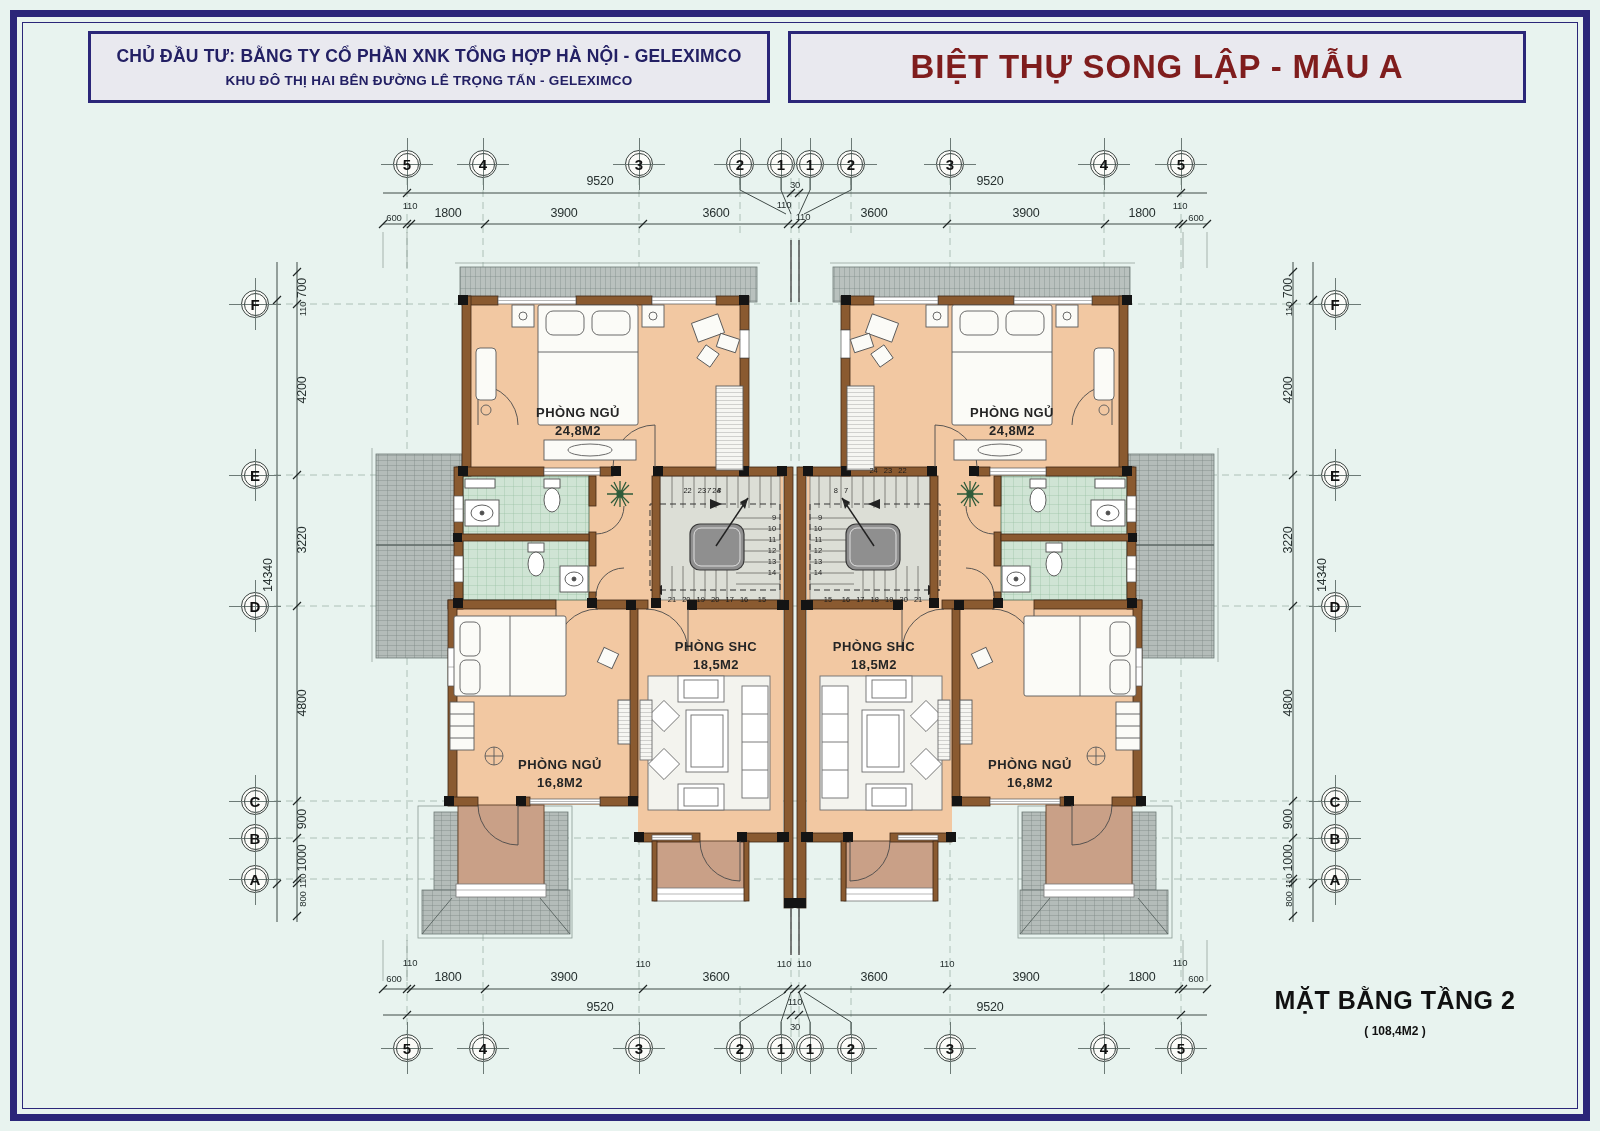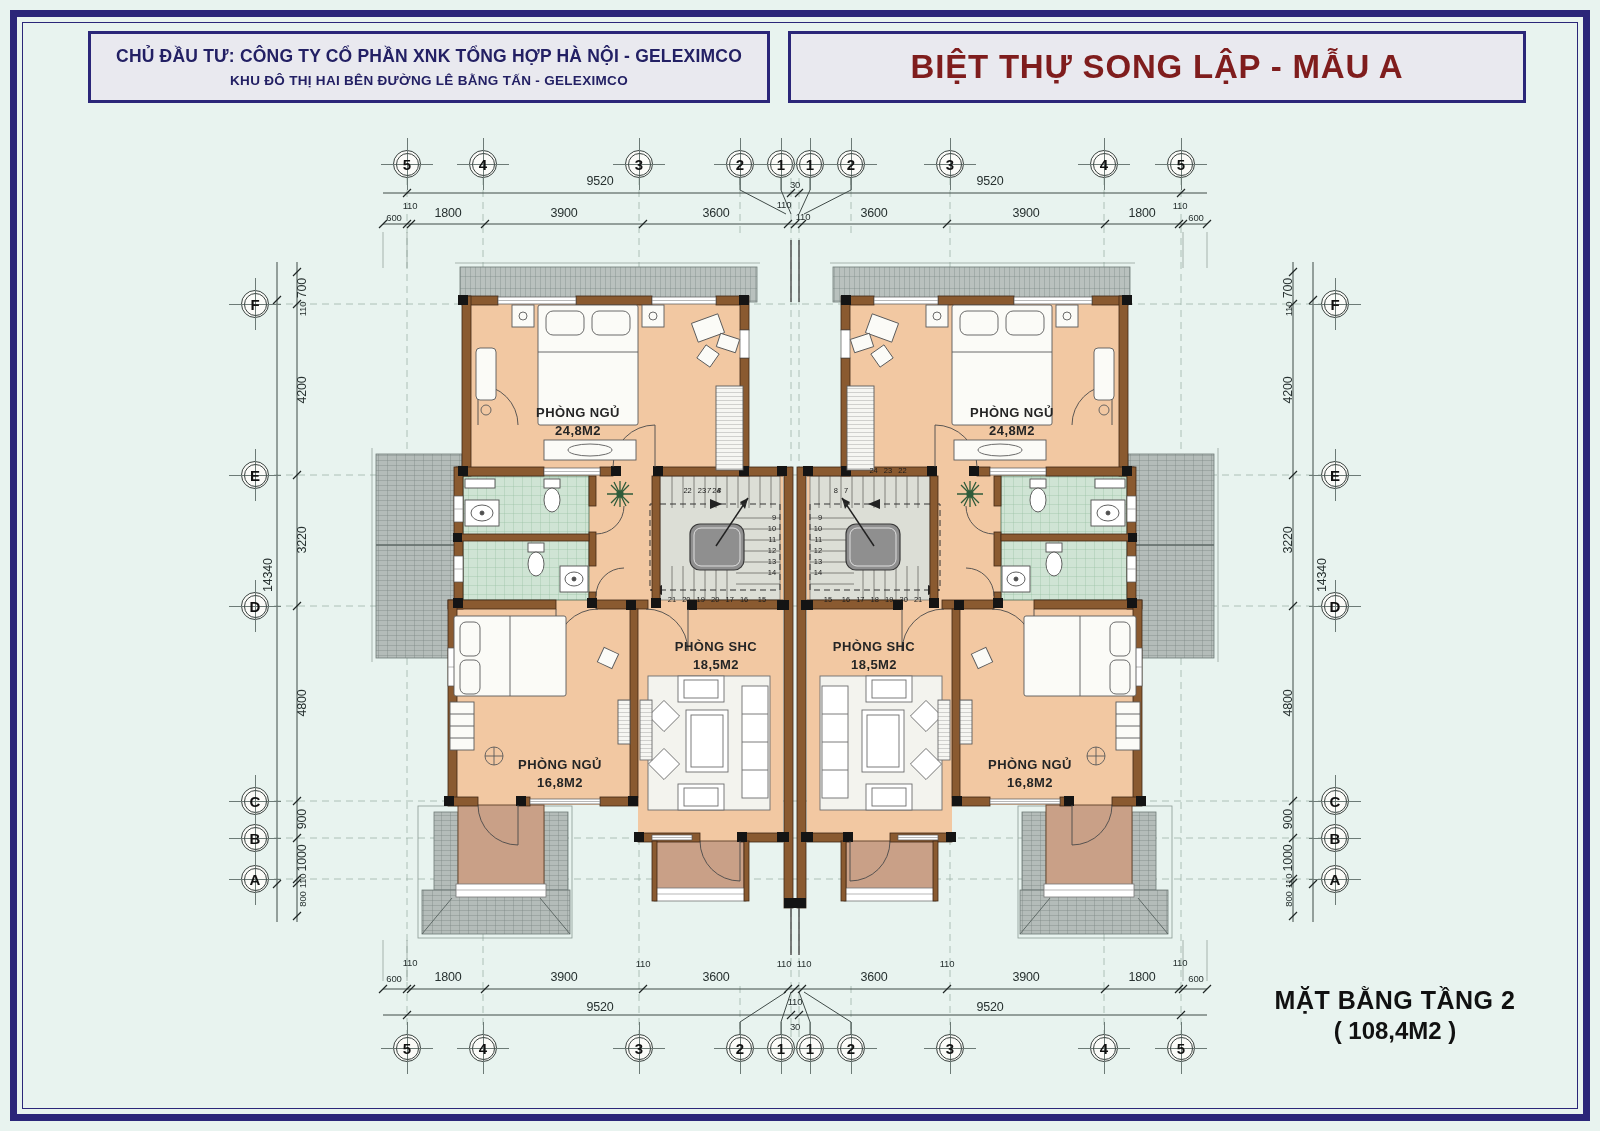--- a/index.html
+++ b/index.html
@@ -30,21 +30,21 @@
   .stair.col{transform:translate(-50%,0);}
   .bub{position:absolute;width:28px;height:28px;margin-left:-14px;margin-top:-14px;border-radius:50%;
        background:#fbfbf8;border:1.6px solid #39423f;box-sizing:border-box;z-index:3;
        display:flex;align-items:center;justify-content:center;}
   .bub::before{content:"";position:absolute;left:-13px;right:-13px;top:50%;height:1px;background:#6c7a76;z-index:-1;}
   .bub::after{content:"";position:absolute;top:-13px;bottom:-13px;left:50%;width:1px;background:#6c7a76;z-index:-1;}
   .bub .ring{position:absolute;inset:1.5px;border:1.2px solid #39423f;border-radius:50%;}
   .bub .lbl{position:relative;font-weight:bold;font-size:15px;color:#111;line-height:1;}
   .tblock{position:absolute;transform:translate(-50%,-50%);font-weight:bold;color:#111;white-space:nowrap;}
   .tblock.l1{font-size:25px;letter-spacing:0.5px;}
-  .tblock.l2{font-size:24px;}
+  .tblock.l2{font-size:12px;}
 </style>
 </head>
 <body>
 
 <svg width="1600" height="1131" viewBox="0 0 1600 1131">
   <defs>
     <pattern id="pv" width="5" height="12" patternUnits="userSpaceOnUse">
       <rect width="5" height="12" fill="#b9c1be"></rect>
       <path d="M0 0H5 M0 0V12" stroke="#78827f" stroke-width="0.7" fill="none"></path>
     </pattern>
@@ -276,22 +276,22 @@
     <path d="M791 240V302 M799 240V302 M791 908V955 M799 908V955" stroke="#555" stroke-width="1" fill="none"></path>
   </g>
 
   <use href="#unitL" transform="translate(1590,0) scale(-1,1)"></use>
 </svg>
 
 <div class="frame-thick"></div>
 <div class="frame-thin"></div>
 
 <div class="hbox hbox-left">
-  <div class="h1line">CHỦ ĐẦU TƯ: CÔNG TY CỔ PHẦN XNK TỔNG HỢP HÀ NỘI - GELEXIMCO</div>
-  <div class="h2line">KHU ĐÔ THỊ HAI BÊN ĐƯỜNG LÊ BẰNG TẤN - GELEXIMCO</div>
+  <div class="h1line">CHỦ ĐẦU TƯ: BẰNG TY CỔ PHẦN XNK TỔNG HỢP HÀ NỘI - GELEXIMCO</div>
+  <div class="h2line">KHU ĐÔ THỊ HAI BÊN ĐƯỜNG LÊ TRỌNG TẤN - GELEXIMCO</div>
 </div>
 <div class="hbox hbox-right">
   <div class="htitle">BIỆT THỰ SONG LẬP - MẪU A</div>
 </div>
 
 <div id="overlay">
 
   <span class="rlabel" style="left:578px;top:412px">PHÒNG NGỦ</span>
   <span class="rlabel" style="left:578px;top:430px">24,8M2</span>
   <span class="rlabel" style="left:1012px;top:412px">PHÒNG NGỦ</span>

